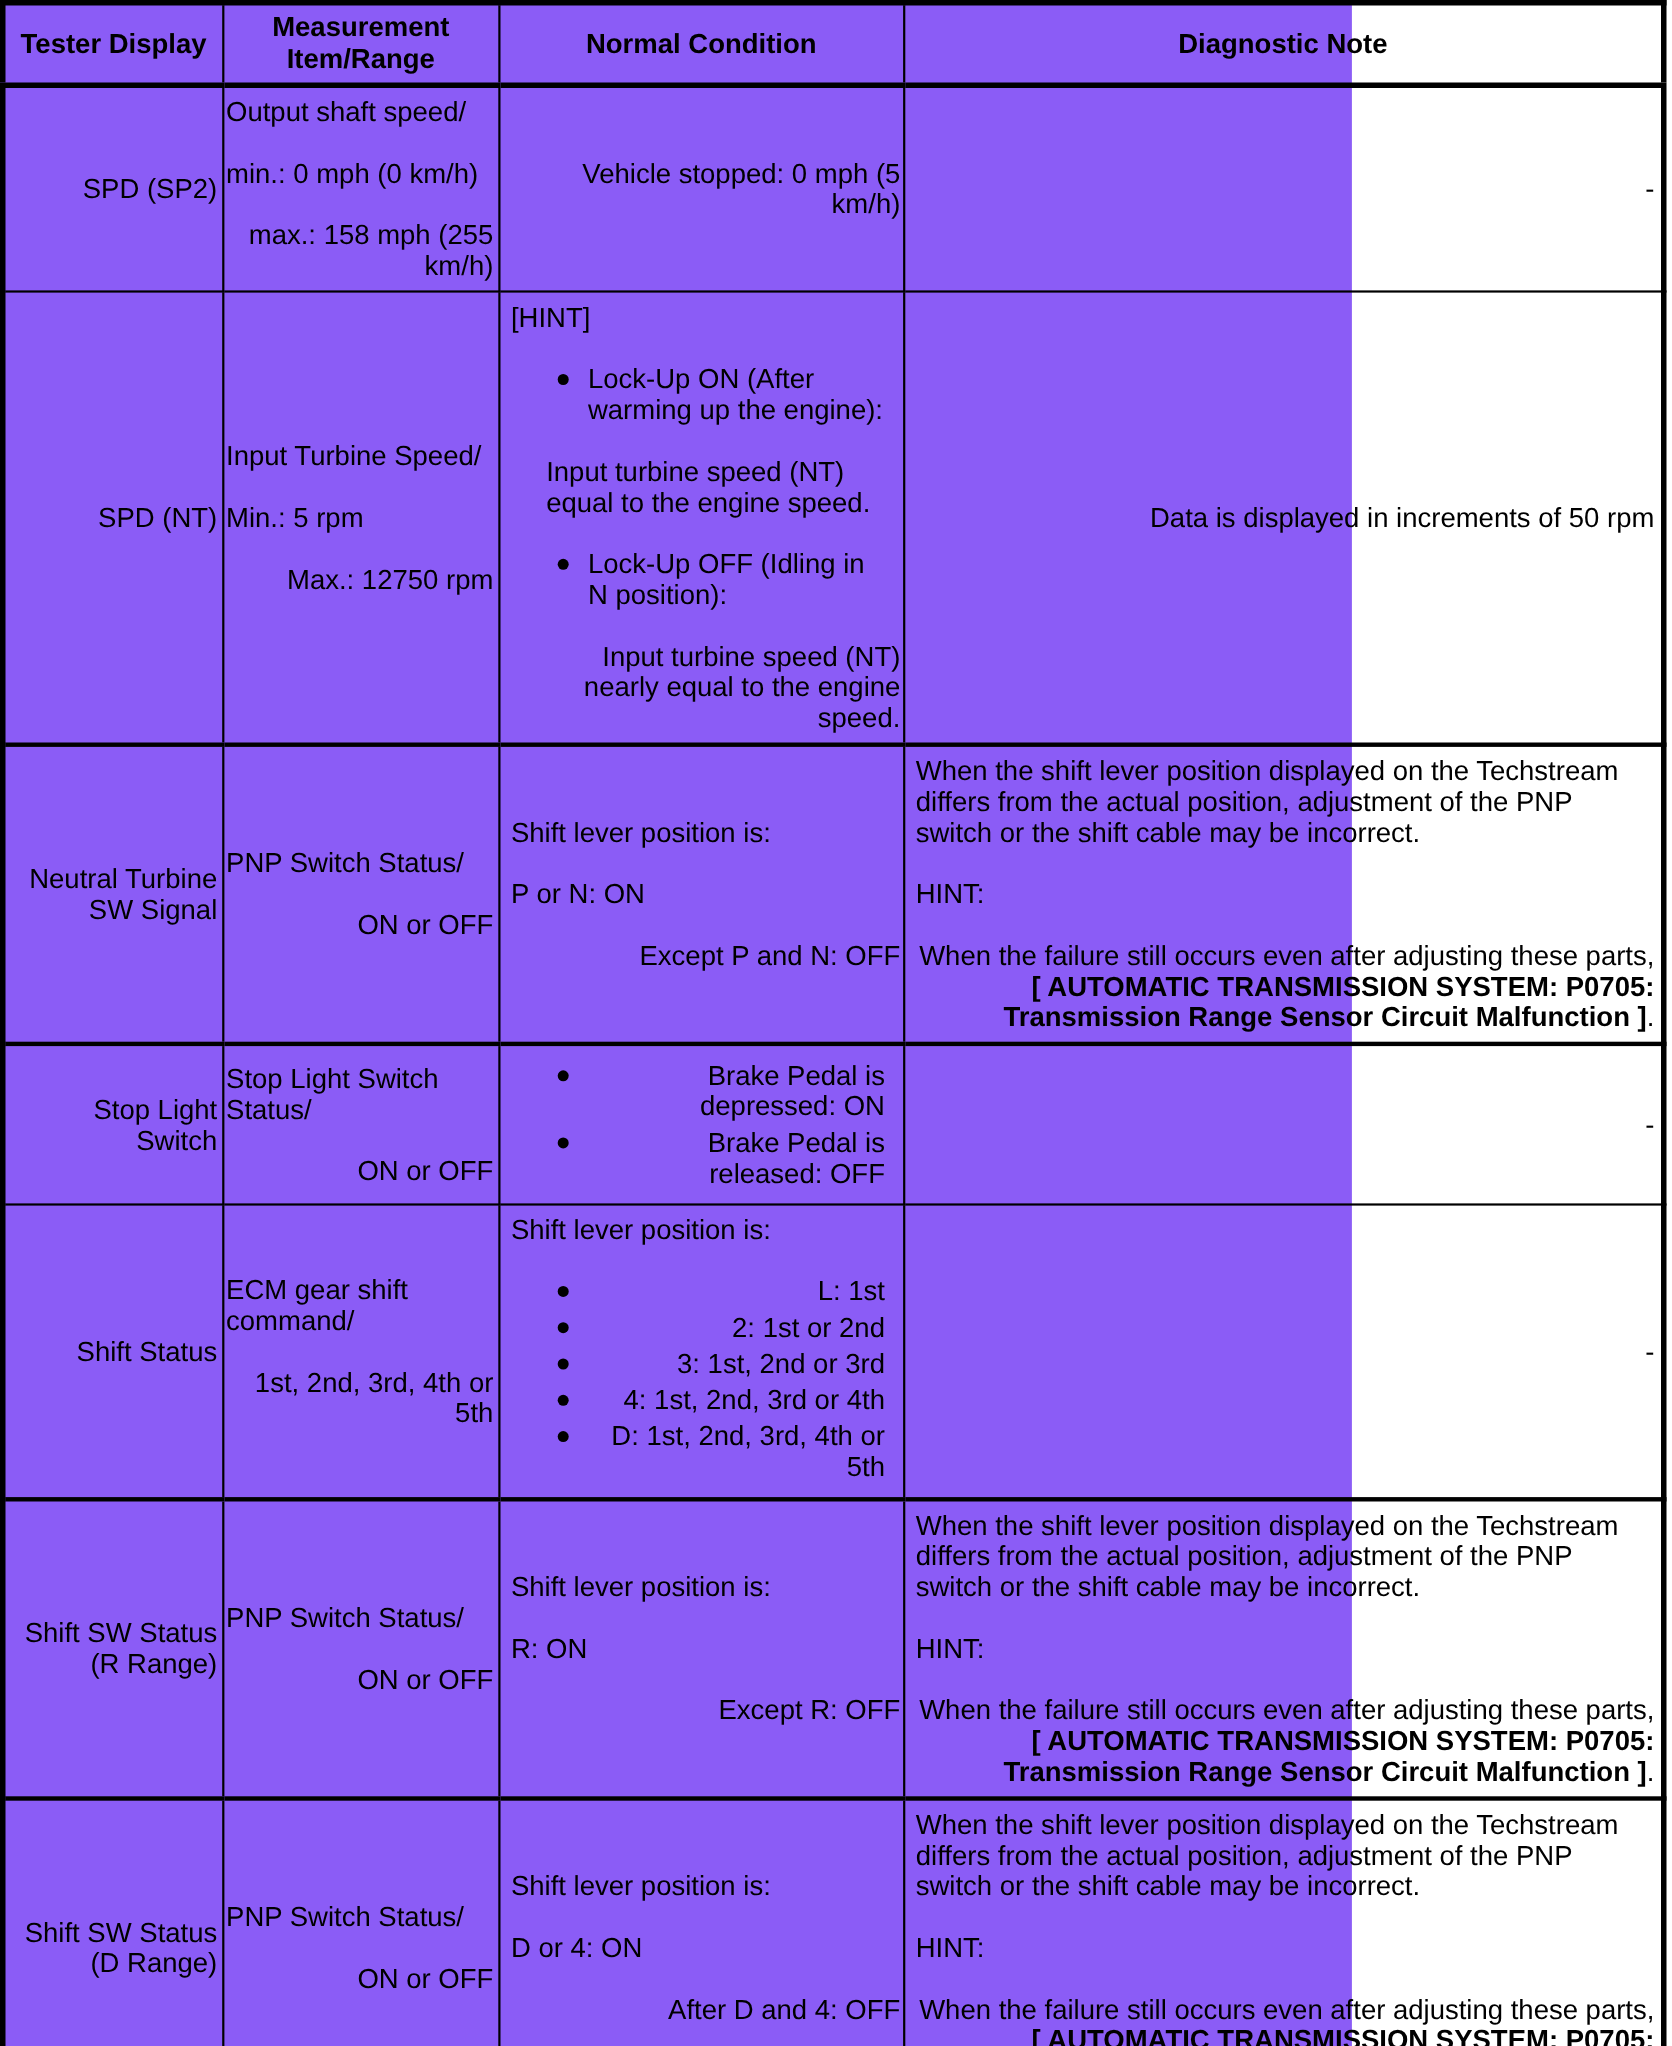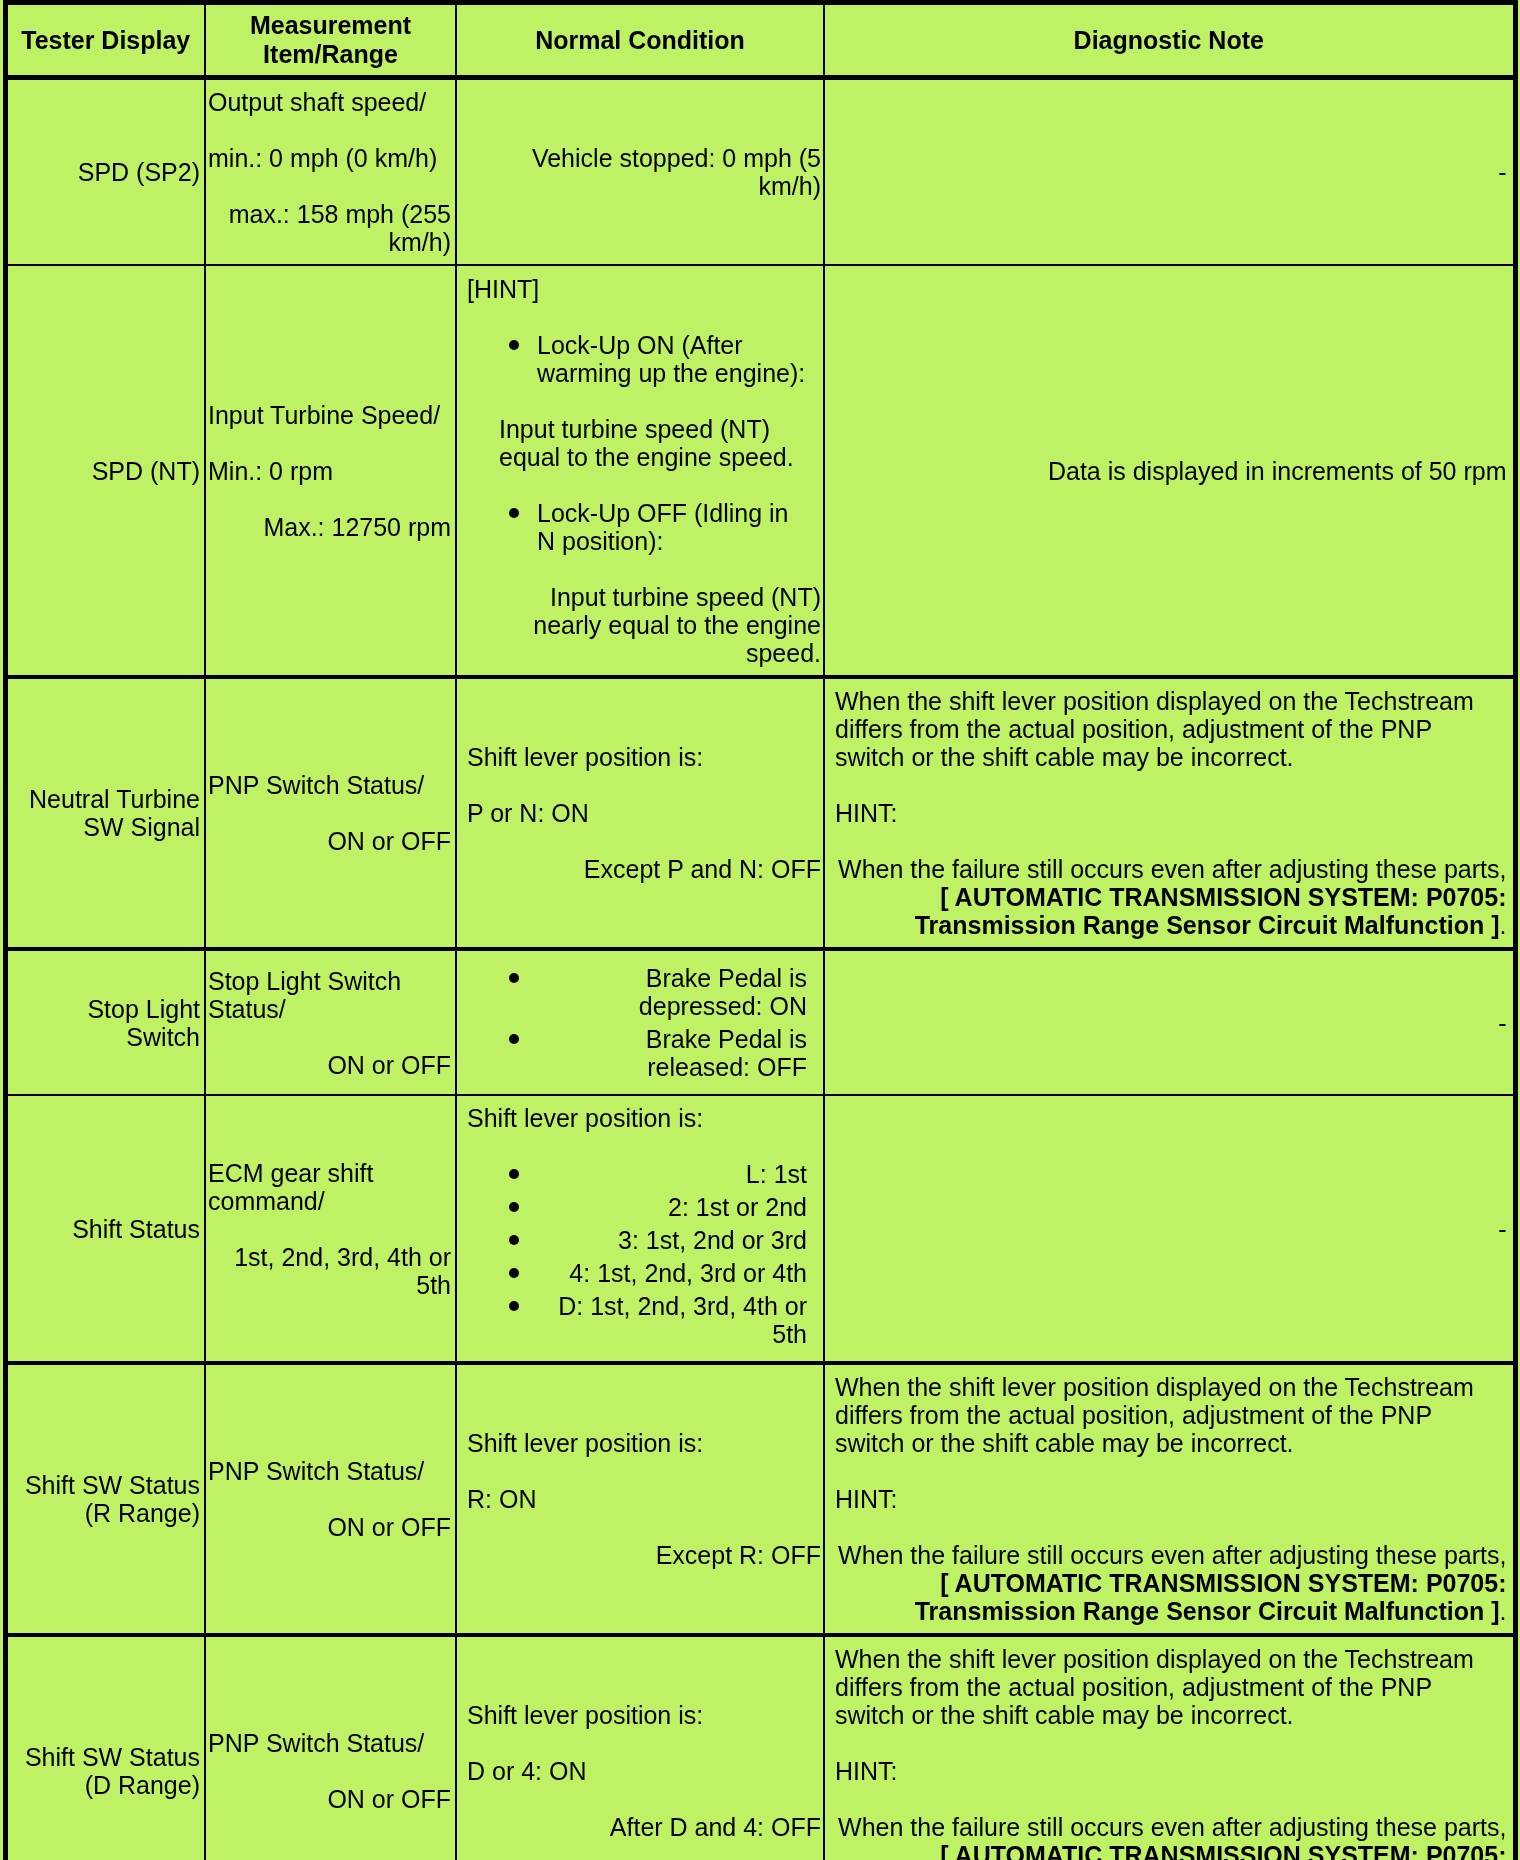--- a/index.html
+++ b/index.html
@@ -6,23 +6,23 @@
     margin: 0;
     padding: 0;
     background: #ffffff;
   }
   body {
     font-family: "Liberation Sans", "DejaVu Sans", sans-serif;
     color: #000000;
     -webkit-font-smoothing: antialiased;
   }
   .page {
-    width: 1520px;
+    width: 1229px;
     height: 1860px;
-    background: #bef264;
+    background: #8b5cf6;
     box-sizing: border-box;
   }
   table.diag {
     width: 1510px;
     margin: 0 auto;
     border-collapse: collapse;
     border: 5px solid #000000;
     table-layout: fixed;
     font-size: 25px;
     line-height: 28px;
@@ -129,21 +129,21 @@
           <td class="c4">
             <p>-</p>
           </td>
         </tr>
         <tr>
           <td class="c1">
             <p>SPD (NT)</p>
           </td>
           <td class="c2">
             <p>Input Turbine Speed/</p>
-            <p>Min.: 0 rpm</p>
+            <p>Min.: 5 rpm</p>
             <p>Max.: 12750 rpm</p>
           </td>
           <td class="c3">
             <p>[HINT]</p>
             <ul>
               <li>Lock-Up ON (After warming up the engine):</li>
             </ul>
             <p class="sub">Input turbine speed (NT) equal to the engine speed.</p>
             <ul>
               <li>Lock-Up OFF (Idling in N position):</li>

